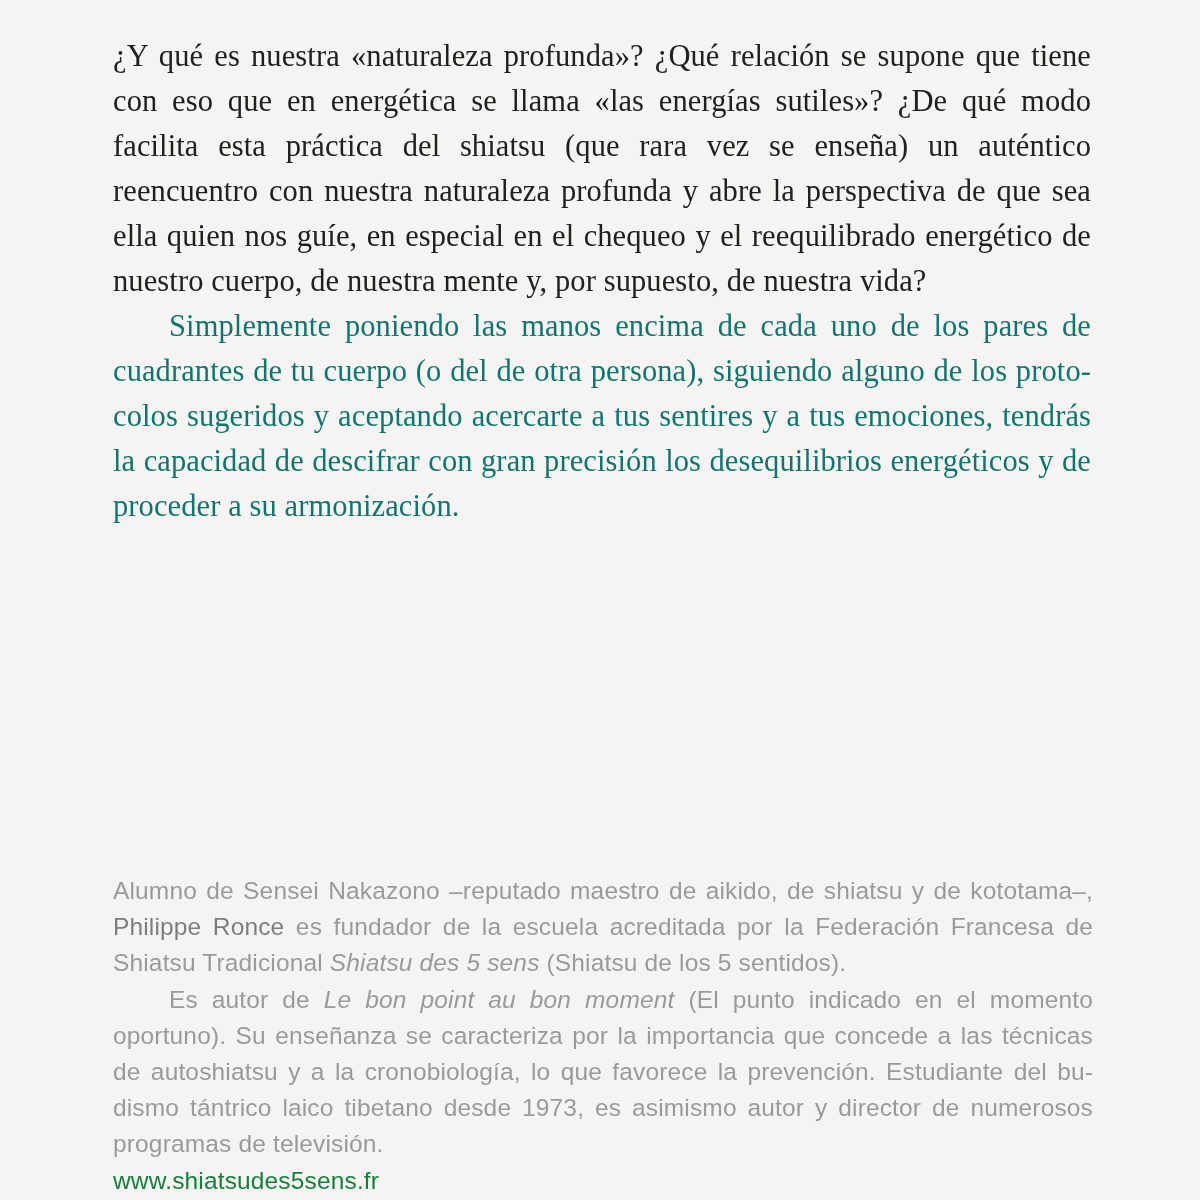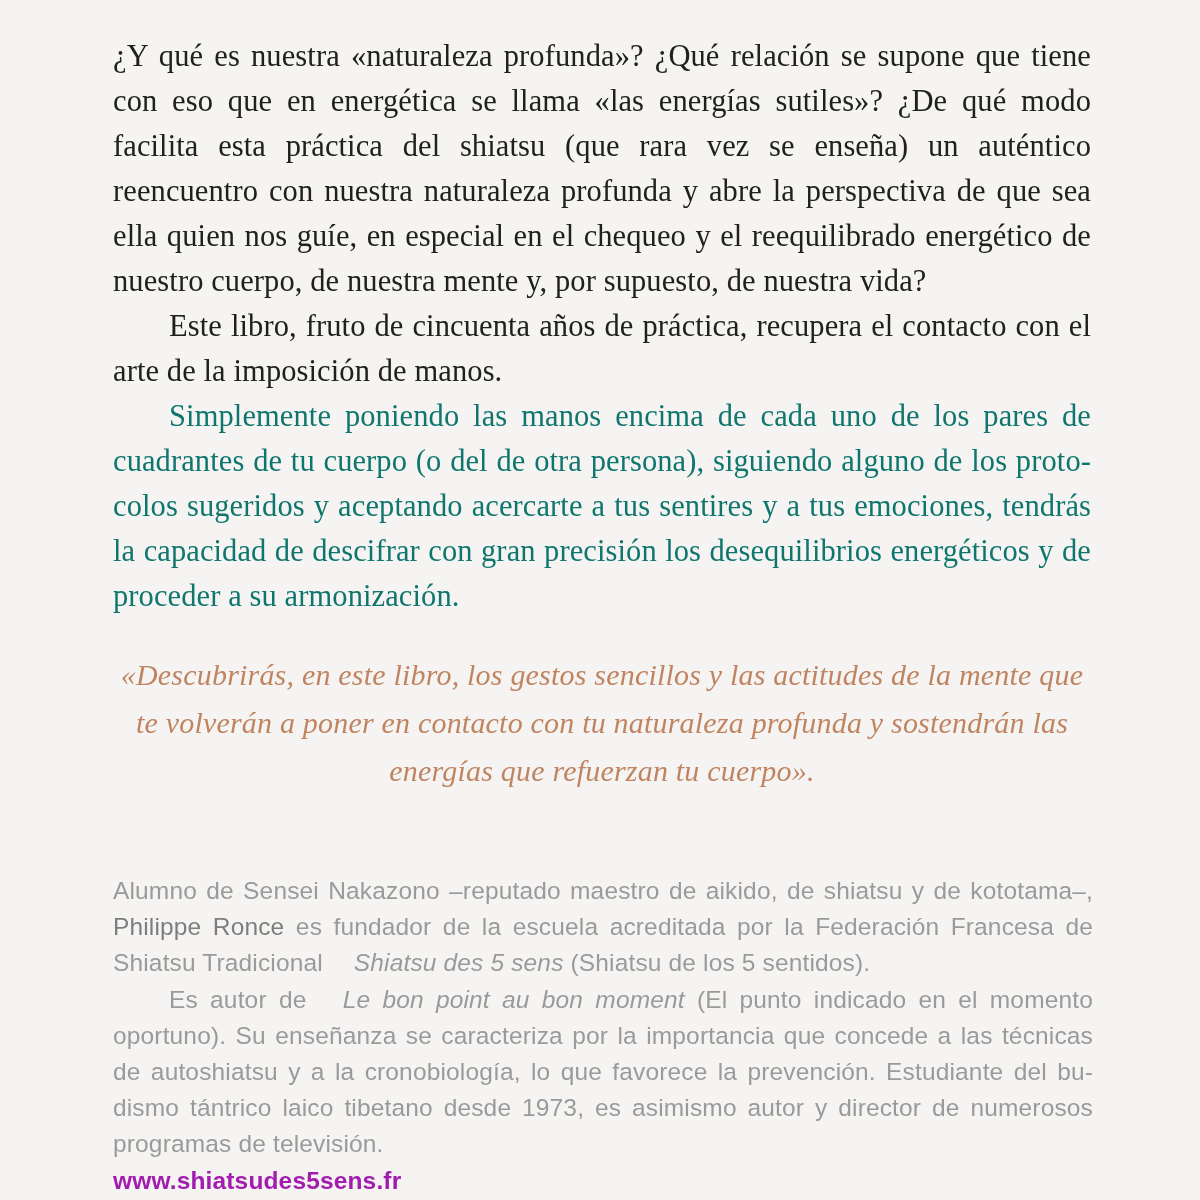--- a/index.html
+++ b/index.html
@@ -84,48 +84,43 @@
   }
   .bio + .bio {
     text-indent: 56px;
   }
   .bio .name {
     font-weight: normal;
     color: #7d7d7d;
   }
   .bio .title-it {
     font-style: italic;
-    margin-left: 24px;
   }
   .bio-url {
     font-family: "Liberation Sans", sans-serif;
     font-size: 24.5px;
     line-height: 36.2px;
     color: #9a9a9a;
     text-align: left;
     margin: 0;
     letter-spacing: 0.15px;
   }
 </style>
 </head>
 <body style="background: rgb(245, 244, 242);">
 
 <div class="page">
 
   <div class="body-block">
     <p class="para" style="color: rgb(32, 32, 31);">¿Y qué es nuestra «naturaleza profunda»? ¿Qué relación se supone que tiene con eso que en energética se llama «las energías sutiles»? ¿De qué modo facilita esta práctica del shiatsu (que rara vez se enseña) un auténtico reencuentro con nuestra naturaleza profunda y abre la perspectiva de que sea ella quien nos guíe, en especial en el chequeo y el reequilibrado energético de nuestro cuerpo, de nuestra mente y, por supuesto, de nuestra vida?</p>
-    <p class="para" style="color: rgb(32, 32, 31);">Este libro, fruto de cincuenta años de práctica, recupera el contacto con el arte de la imposición de manos.</p>
     <p class="para" style="color: #0f766e;">Simplemente poniendo las manos encima de cada uno de los pares de cuadrantes de tu cuerpo (o del de otra persona), siguiendo alguno de los proto-colos sugeridos y aceptando acercarte a tus sentires y a tus emociones, tendrás la capacidad de descifrar con gran precisión los desequilibrios energéticos y de proceder a su armonización.</p>
   </div>
 
-  <div class="quote-block">
-    <p class="quote" style="color: rgb(192, 132, 97);">«Descubrirás, en este libro, los gestos sencillos y las actitudes de la mente que te volverán a poner en contacto con tu naturaleza profunda y sostendrán las energías que refuerzan tu cuerpo».</p>
-  </div>
 
   <div class="bio-block">
     <p class="bio" style="color: rgb(154, 154, 154);"><span>Alumno de Sensei Nakazono –reputado maestro de aikido, de shiatsu y de kototama–, </span><span class="name" style="color: rgb(125, 125, 125);">Philippe Ronce</span><span> es fundador de la escuela acreditada por la Federación Francesa de Shiatsu Tradicional </span><span class="title-it">Shiatsu des 5 sens</span><span> (Shiatsu de los 5 sentidos).</span></p>
 
     <p class="bio" style="color: rgb(154, 154, 154);"><span>Es autor de </span><span class="title-it">Le bon point au bon moment</span><span> (El punto indicado en el momento oportuno). Su enseñanza se caracteriza por la importancia que concede a las técnicas de autoshiatsu y a la cronobiología, lo que favorece la prevención. Estudiante del bu-dismo tántrico laico tibetano desde 1973, es asimismo autor y director de numerosos programas de televisión.</span></p>
 
-    <p class="bio-url" style="color: #a21caf; font-weight: bold;">www.shiatsudes5sens.fr</p>
+    <p class="bio-url" style="color: #15803d;">www.shiatsudes5sens.fr</p>
   </div>
 
 </div>
 
 </body></html>

